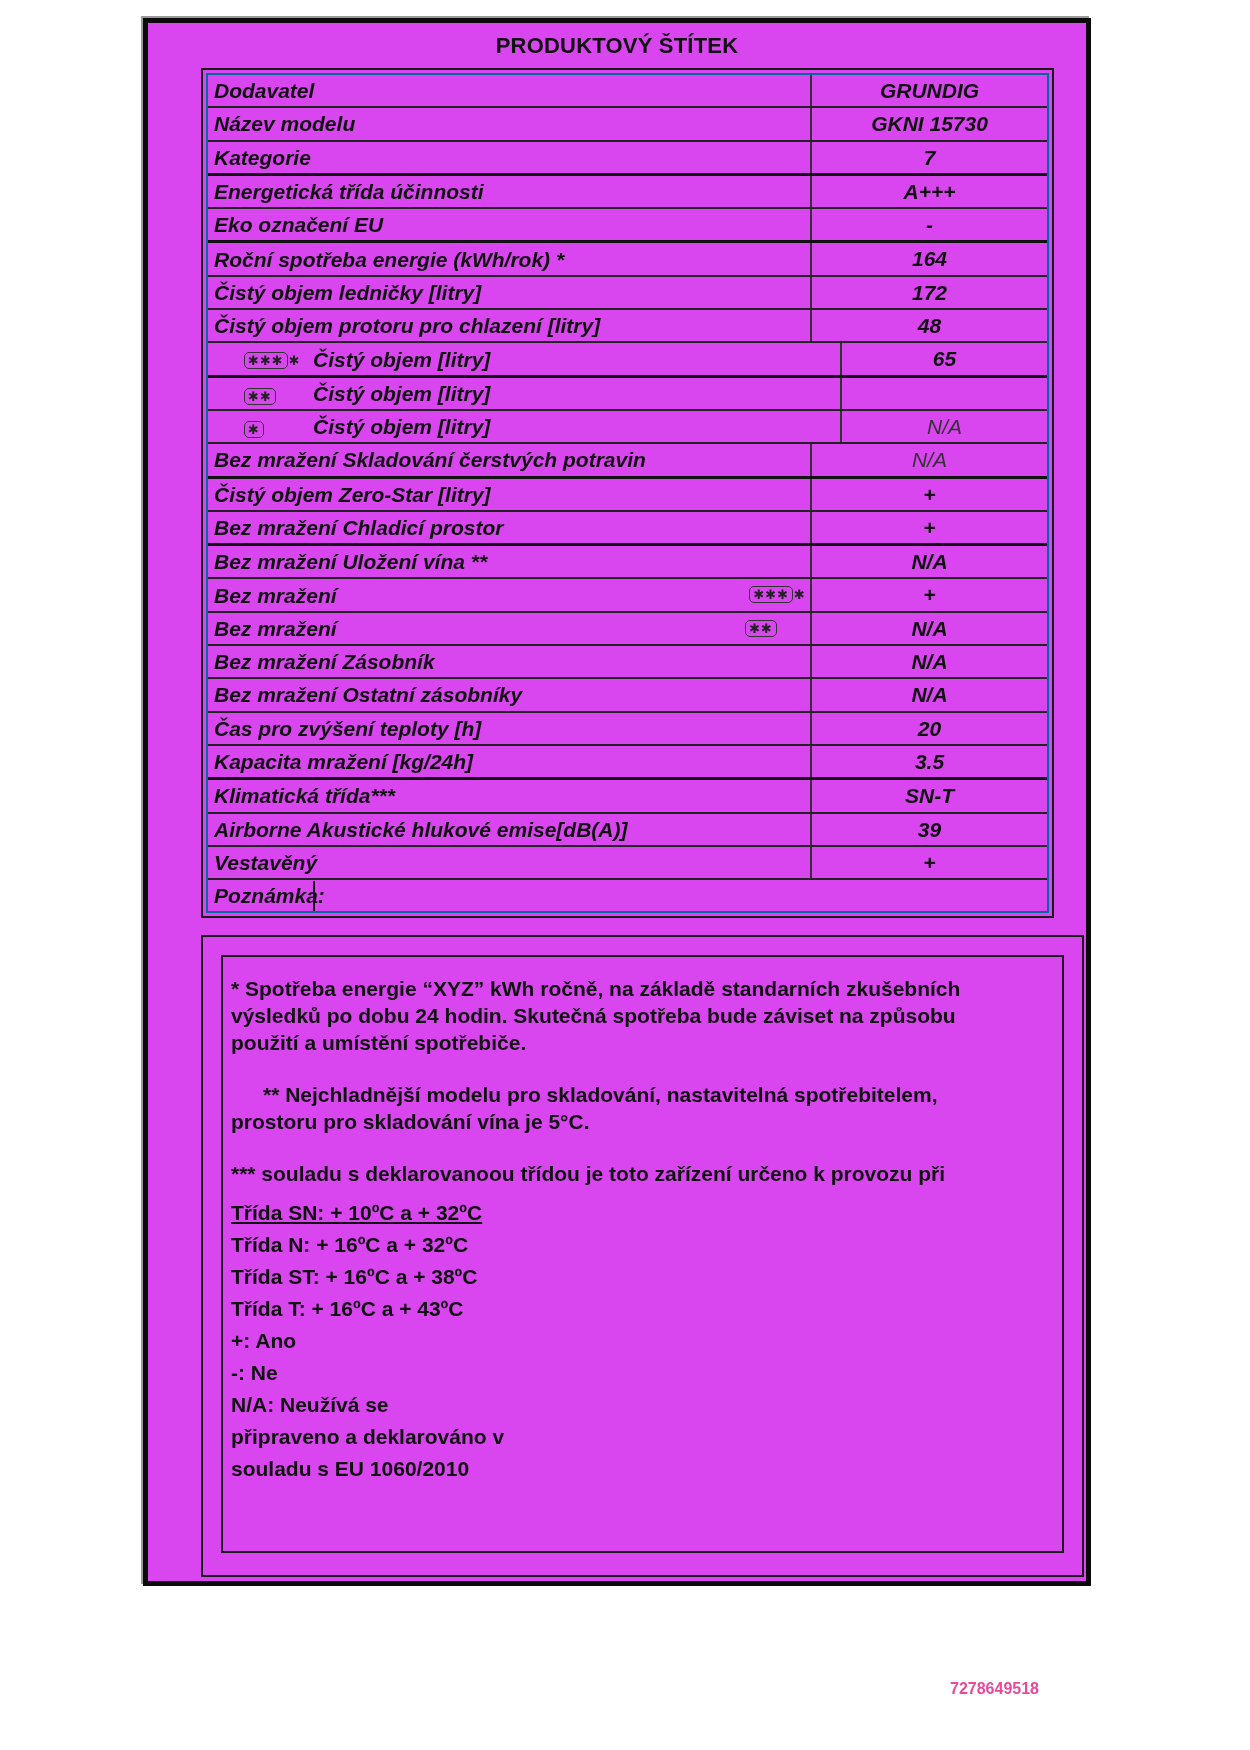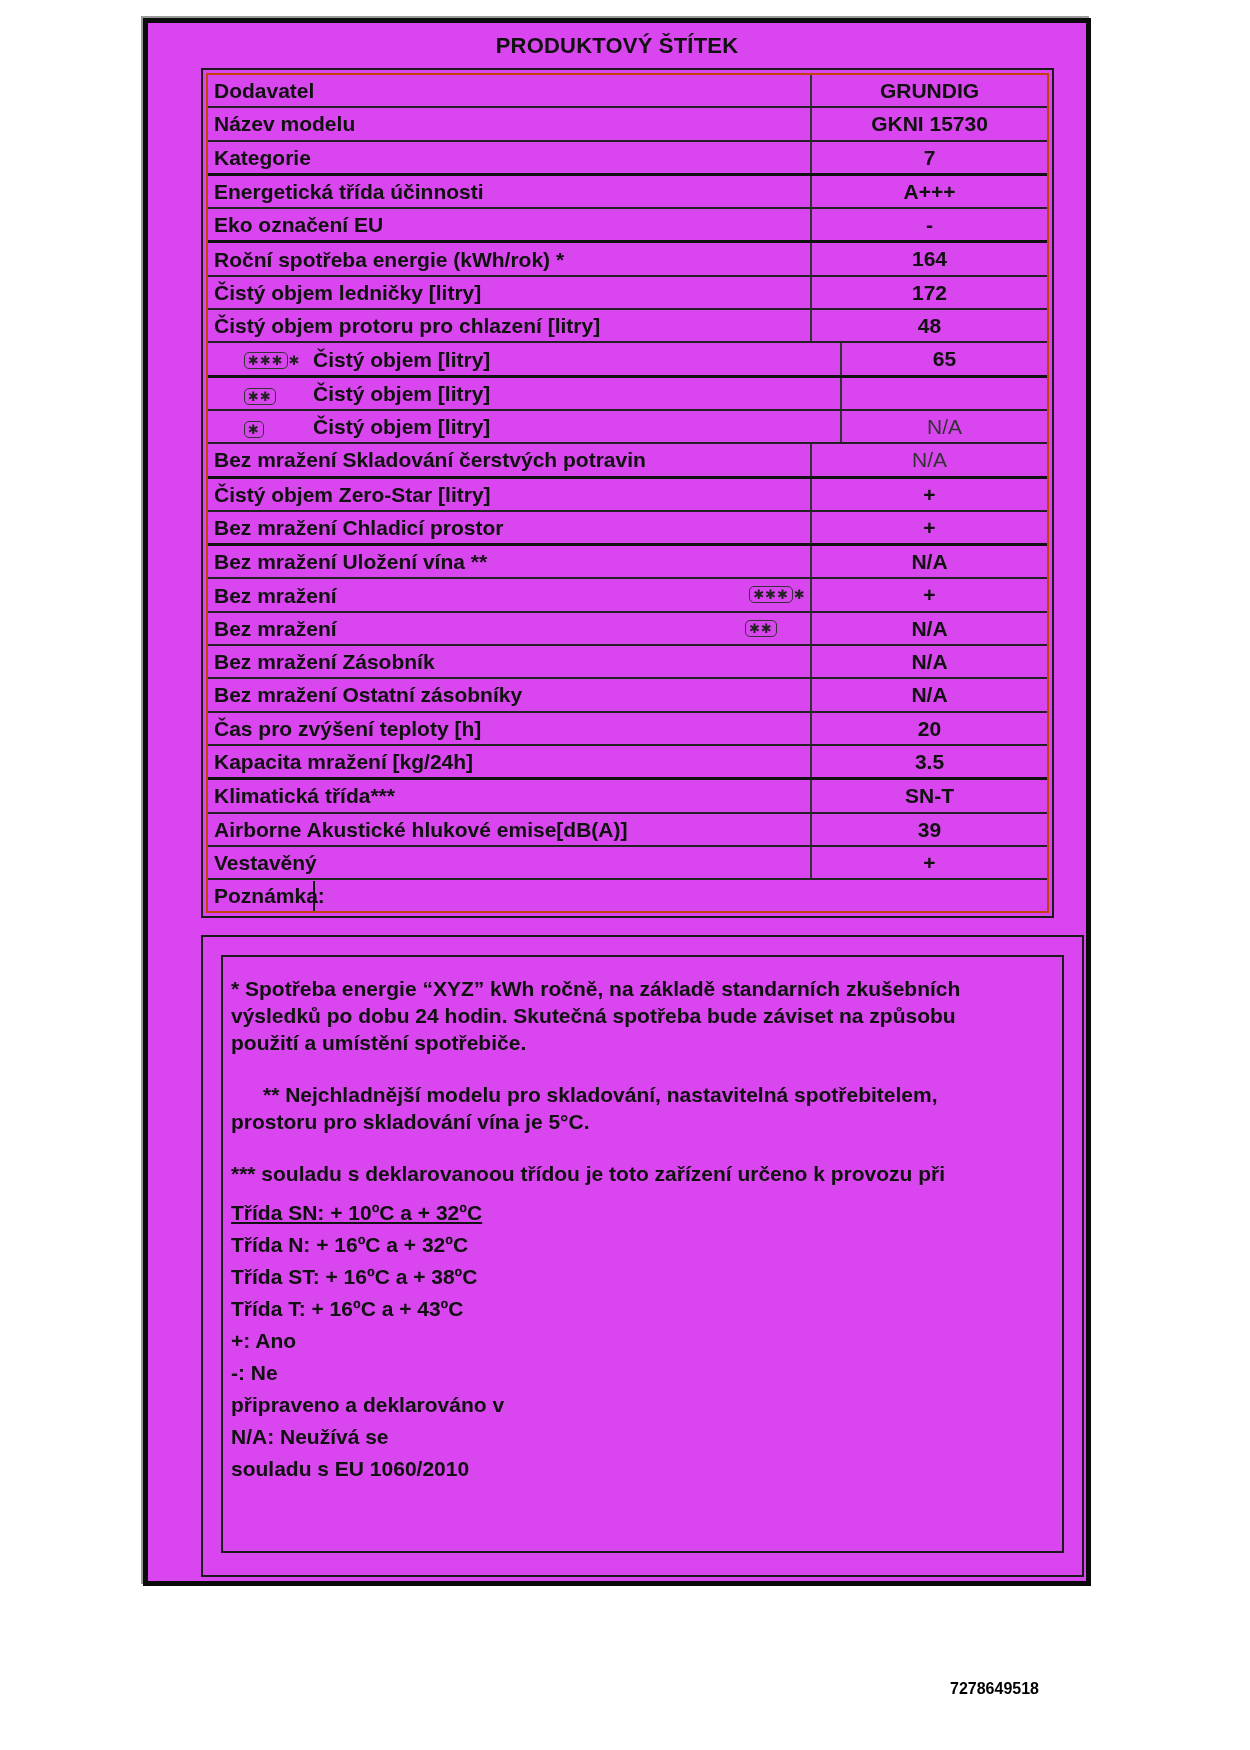--- a/index.html
+++ b/index.html
@@ -38,21 +38,22 @@
     
     .spec-table-wrap {
       position: absolute;
       left: 53px;   
       top: 45px;    
       width: 843px;
       border: 2px solid #1a1a1a;
       padding: 3px;
     }
     .spec-table {
-      border: 2px solid #c2410c;
+      border: 2px solid #0369a1;
+      font-style: italic;
     }
     .row {
       display: flex;
       height: 31.3px;
       border-top: 2px solid #222;
       box-sizing: content-box;
       font-weight: bold;
       font-size: 21px;
       line-height: 31px;
     }
@@ -149,21 +150,21 @@
     .gap-c { margin-top: 10px !important; text-decoration: underline; }
     .cls-line { line-height: 32px; }
     .indent2 { padding-left: 32px; }
 
     .doc-code {
       position: absolute;
       left: 950px;
       top: 1680px;
       font-weight: bold;
       font-size: 16px;
-      color: #000000;
+      color: #ec4899;
     }
   </style>
 </head>
 <body>
 
 <div class="outer-frame">
   <div class="title">PRODUKTOVÝ ŠTÍTEK</div>
 
   <div class="spec-table-wrap">
     <div class="spec-table">
@@ -329,20 +330,20 @@
 
       <p class="gap-b">***  souladu s deklarovanoou třídou je toto zařízení určeno k provozu při</p>
 
       <p class="gap-c cls-line">Třída SN: + 10ºC a + 32ºC</p>
       <p class="cls-line">Třída N: + 16ºC a + 32ºC</p>
       <p class="cls-line">Třída ST: + 16ºC a + 38ºC</p>
       <p class="cls-line">Třída T: + 16ºC a + 43ºC</p>
 
       <p class="cls-line">+: Ano</p>
       <p class="cls-line">-: Ne</p>
+      <p class="cls-line">N/A: Neužívá se</p>
       <p class="cls-line">připraveno a deklarováno v</p>
-      <p class="cls-line">N/A: Neužívá se</p>
       <p class="cls-line">souladu s EU 1060/2010</p>
     </div>
   </div>
 </div>
 
 <div class="doc-code">7278649518</div>
 
 </body></html>

